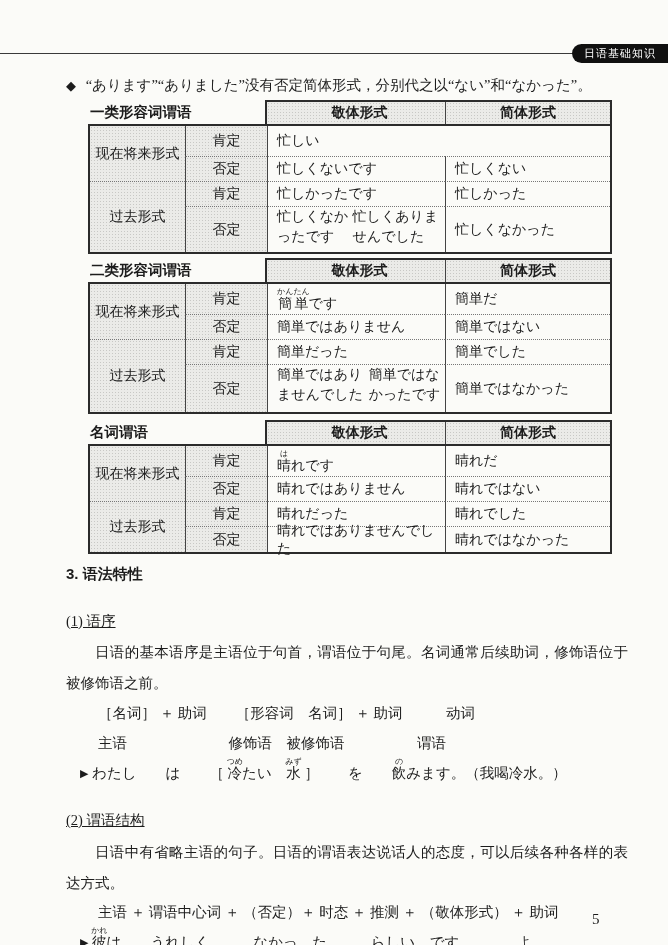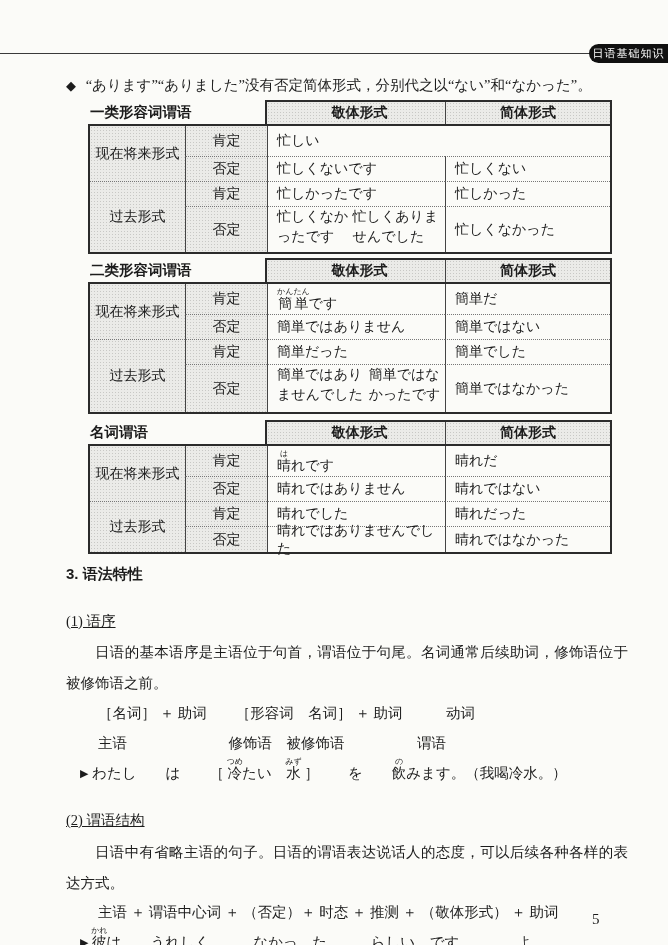--- a/index.html
+++ b/index.html
@@ -13,21 +13,21 @@
   .watermark {
     position:absolute; top:15px; right:46px;
     font-family:"Liberation Sans", sans-serif;
     font-size:14px; letter-spacing:0.4px; color:#a4a4a4;
   }
   .header-rule {
     position:absolute; top:53px; left:0; width:668px; height:0;
     border-top:1.5px solid #3a3a3a;
   }
   .section-tab {
-    position:absolute; top:44px; right:0; width:79px; height:19px;
+    position:absolute; top:44px; right:0; width:96px; height:19px;
     background:#101010; color:#fff; border-radius:10px 0 0 10px;
     display:flex; align-items:center; justify-content:center;
     font-family:"Liberation Sans", sans-serif;
     font-size:11px; letter-spacing:1px;
   }
   
   .note {
     position:absolute; top:76px; left:66px; width:570px;
     font-size:14.5px;
   }
@@ -174,22 +174,22 @@
       <div class="c cat g2 stip bt">过去形式</div>
       <div class="c pol stip bl" style="grid-row:1">肯定</div>
       <div class="c val bl" style="grid-row:1">
         <span class="rb"><ruby><span>晴</span><rt>は</rt></ruby><span>れです</span></span>
       </div>
       <div class="c val bl" style="grid-row:1">晴れだ</div>
       <div class="c pol stip bl bt" style="grid-row:2">否定</div>
       <div class="c val bl bt" style="grid-row:2">晴れではありません</div>
       <div class="c val bl bt" style="grid-row:2">晴れではない</div>
       <div class="c pol stip bl bt" style="grid-row:3">肯定</div>
+      <div class="c val bl bt" style="grid-row:3">晴れだった</div>
       <div class="c val bl bt" style="grid-row:3">晴れでした</div>
-      <div class="c val bl bt" style="grid-row:3">晴れだった</div>
       <div class="c pol stip bl bt" style="grid-row:4">否定</div>
       <div class="c val bl bt" style="grid-row:4">晴れではありませんでした</div>
       <div class="c val bl bt" style="grid-row:4">晴れではなかった</div>
     </div>
   </div>
 
   <div class="grammar">
     <div class="g-heading">3. 语法特性</div>
 
     <div class="g-sub">(1) 语序</div>

